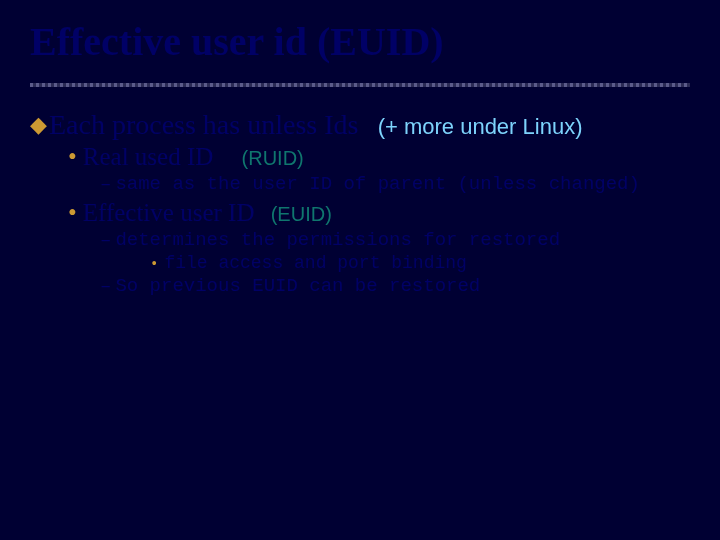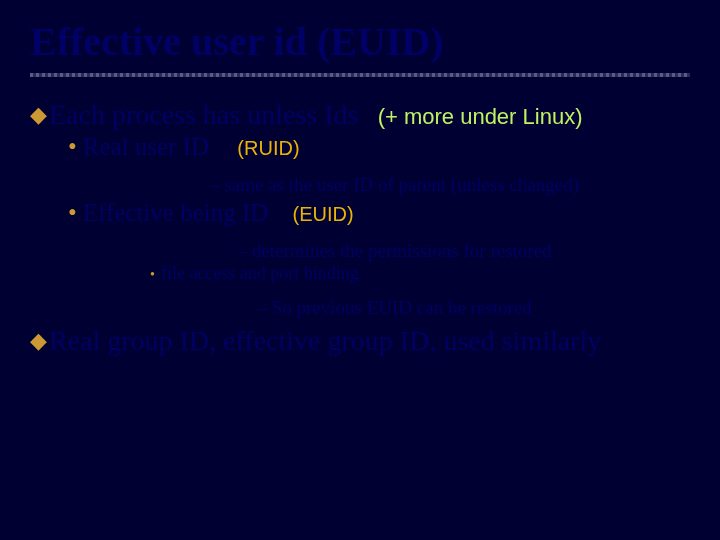--- a/index.html
+++ b/index.html
@@ -8,94 +8,90 @@
     background:#000033;
     font-family:Verdana,Arial,sans-serif;
     color:#000;
     overflow:hidden;
   }
   .slide{padding:18px 30px 0 30px}
   .title{
     font-family:"Times New Roman",Times,serif;
     font-size:40px;
     color:#000066;
-    margin:0 0 8px 0;
+    margin:0 0 18px 0;
   }
   .rule{
     height:4px;
     background:repeating-linear-gradient(90deg,#5b5b8a 0 3px,#2a2a55 3px 6px);
     margin-bottom:22px;
   }
   .l1{
     font-family:"Times New Roman",Times,serif;
     font-size:28px;
     color:#000066;
     margin:4px 0 2px 0;
   }
   .l1 .note{
     font-family:Verdana,Arial,sans-serif;
     font-size:22px;
-    color:#bef264;
+    color:#7dd3fc;
   }
   .diamond{color:#cc9933;font-size:22px;vertical-align:2px;margin-right:2px}
   .l2{
     font-family:"Times New Roman",Times,serif;
     font-size:25px;
     color:#000066;
     margin:2px 0 0 38px;
   }
   .l2 .tag{
     font-family:Verdana,Arial,sans-serif;
     font-size:20px;
-    color:#eab308;
+    color:#0f766e;
     margin-left:22px;
   }
   .dot2{color:#cc9933;margin-right:6px}
   .l3{
-    font-family:Liberation Serif, serif;
+    font-family:Liberation Mono, monospace;
     font-size:19px;
     color:#000066;
-    margin:12px 0 0 70px;
+    margin:2px 0 0 70px;
     line-height:1.25;
-    text-align:center;
   }
   .dash{color:#000066;margin-right:4px}
   .l4{
-    font-family:Liberation Serif, serif;
+    font-family:Liberation Mono, monospace;
     font-size:18px;
     color:#000066;
     margin:0 0 0 120px;
   }
   .dot4{color:#cc9933;margin-right:6px;font-size:14px}
 </style>
 </head>
 <body>
 
 <div class="slide">
 
   <h1 class="title">Effective user id (EUID)</h1>
   <div class="rule"></div>
 
   <div class="l1">
     <span class="diamond">◆</span><span>Each process has unless Ids</span>
     <span class="note">&nbsp;&nbsp;<span>(+ more under Linux)</span></span>
   </div>
 
   <div class="l2">
-    <span class="dot2">•</span><span>Real user ID</span>
+    <span class="dot2">•</span><span>Real used ID</span>
     <span class="tag">(RUID)</span>
   </div>
   <div class="l3"><span class="dash">–</span><span>same as the user ID of parent (unless changed)</span></div>
 
   <div class="l2">
-    <span class="dot2">•</span><span>Effective being ID</span>
-    <span class="tag" style="margin-left:18px">(EUID)</span>
+    <span class="dot2">•</span><span>Effective user ID</span>
+    <span class="tag" style="margin-left:10px">(EUID)</span>
   </div>
   <div class="l3"><span class="dash">–</span><span>determines the permissions for restored</span></div>
   <div class="l4"><span class="dot4">•</span><span>file access and port binding</span></div>
 
   <div class="l3"><span class="dash">–</span><span>So previous EUID can be restored</span></div>
 
-  <div class="l1" style="margin-top:6px">
-    <span class="diamond">◆</span><span>Real group ID, effective group ID, used similarly</span>
-  </div>
 
 </div>
 
 </body></html>

